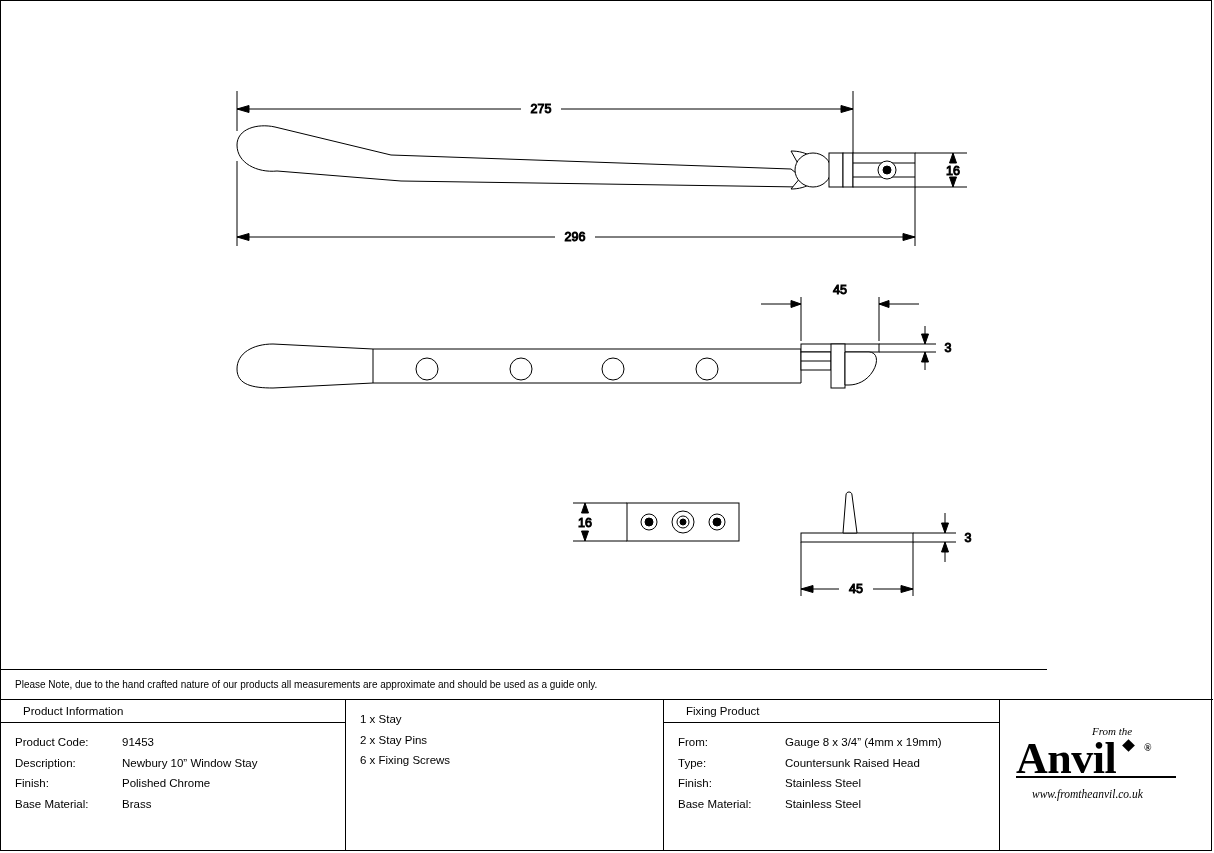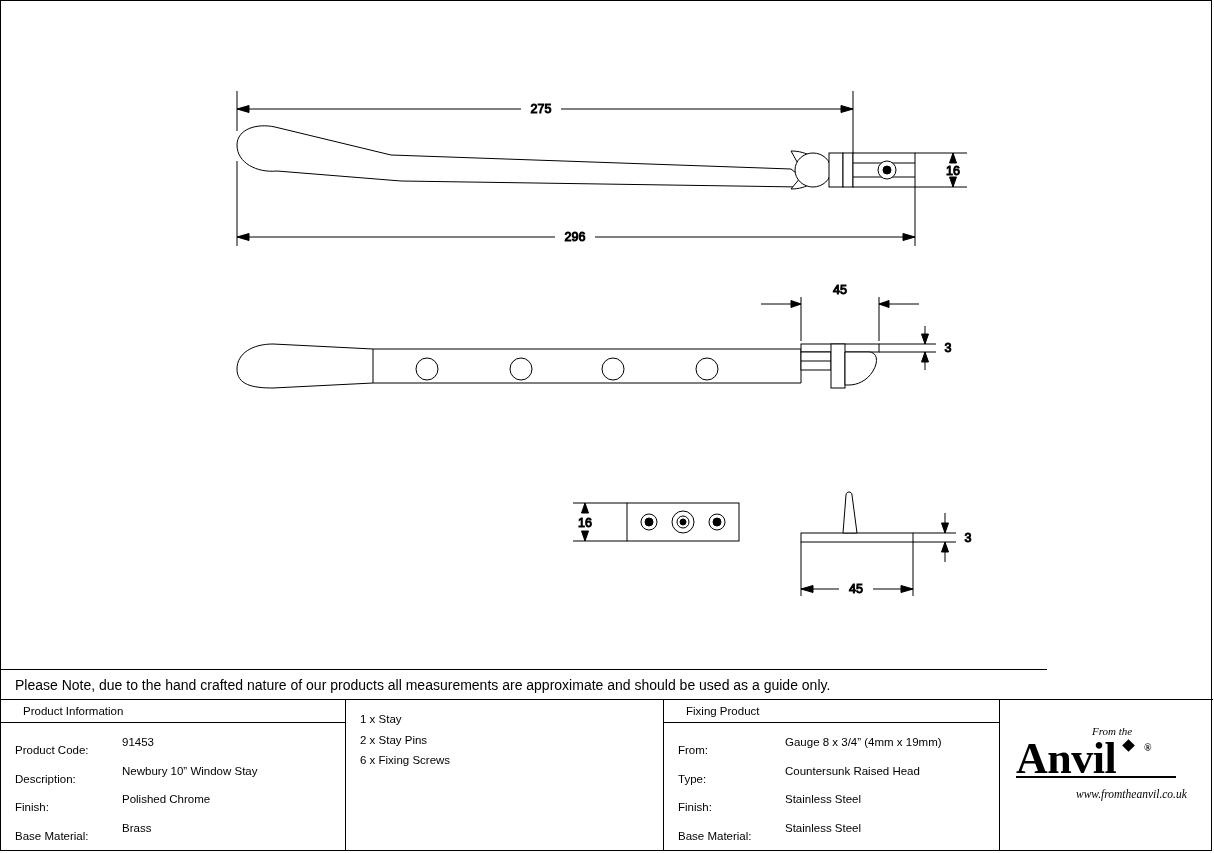--- a/index.html
+++ b/index.html
@@ -24,21 +24,21 @@
     border-bottom:1px solid #000;
   }
   svg.dwg { position:absolute; left:0; top:0; }
   .note {
     position:absolute;
     left:0; top:669px;
     width:1212px;
     height:30px;
     box-sizing:border-box;
     border-bottom:1px solid #000;
-    font-size:14px;
+    font-size:10px;
     line-height:30px;
     padding-left:14px;
     white-space:nowrap;
   }
   .tables {
     position:absolute;
     left:0; top:699px;
     width:1212px;
     height:151px;
     display:flex;
@@ -61,21 +61,21 @@
     font-size:11.5px;
     padding-left:22px;
   }
   .rows { padding:9px 0 0 14px; }
   .row {
     display:flex;
     font-size:11.5px;
     line-height:20.5px;
     white-space:nowrap;
   }
-  .row .k { width:107px; flex:none;margin-top:8px; }
+  .row .k { width:107px; flex:none; }
   .row .v { }
   .row.plain .v { }
   
   .logo {
     position:absolute;
     left:0; top:0;
     width:213px; height:151px;
   }
   .logo-inner {
     position:absolute;
@@ -94,21 +94,21 @@
     font-size:41px;
     font-weight:bold;
     letter-spacing:-0.5px;
     line-height:42px;
     position:relative;
   }
   .logo-url {
     font-family:"Liberation Serif", serif;
     font-size:11.5px;
     font-style:italic;
-    margin-left:60px;
+    margin-left:16px;
     line-height:13px;
   }
   .dimtext { font-family:"Liberation Sans", sans-serif; font-size:12.5px; fill:#000; }
 </style>
 </head>
 <body>
 
 <div class="sheet">
 
   <div class="drawing">

